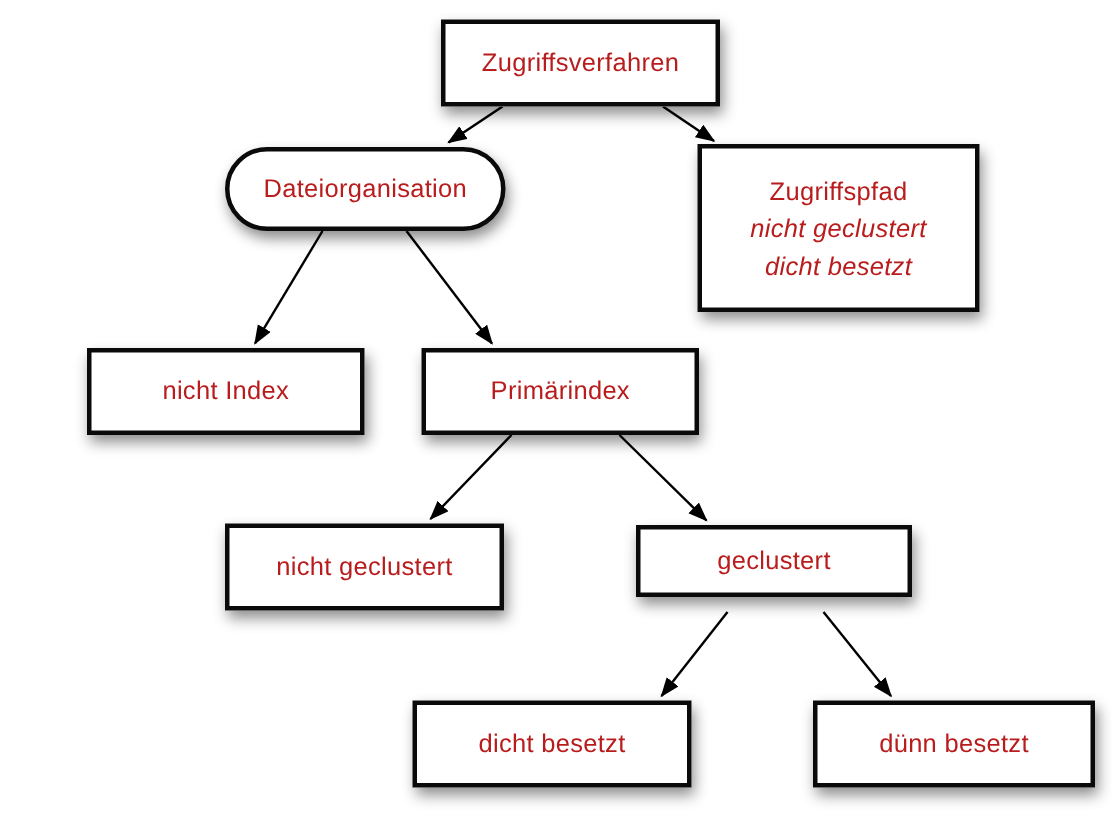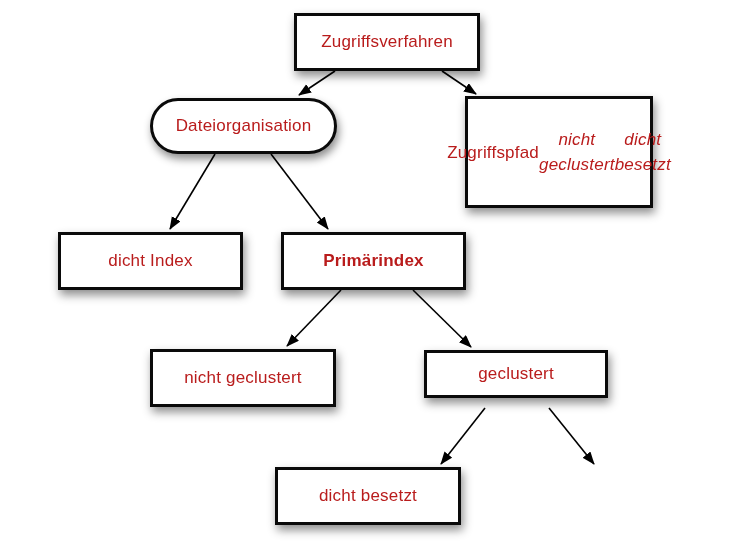--- a/index.html
+++ b/index.html
@@ -41,23 +41,24 @@
     box-shadow: 2px 5px 9px rgba(0,0,0,0.45);
     display: flex;
     align-items: center;
     justify-content: center;
     text-align: center;
     font-size: 17px;
     letter-spacing: 0.2px;
     line-height: 1.2;
   }
   .node.multi {
-    flex-direction: row;
+    flex-direction: column;
     line-height: 25px;
     padding: 2px 4px;
+    text-align: right;
   }
   .node .italic { font-style: italic; }
 </style>
 </head>
 <body>
 
 <div class="stage">
 
   <div class="right-band"></div>
 
@@ -85,33 +86,36 @@
     <span>Dateiorganisation</span>
   </div>
 
   <div class="node multi" style="left:437px; top:96px; width:188px; height:112px;">
     <span>Zugriffspfad</span>
     <span class="italic">nicht geclustert</span>
     <span class="italic">dicht besetzt</span>
   </div>
 
   <div class="node" style="left:30px; top:232px; width:185px; height:58px;">
-    <span>dicht Index</span>
+    <span>nicht Index</span>
   </div>
 
-  <div class="node" style="left:253px; top:232px; width:185px; height:58px;font-weight:bold;">
+  <div class="node" style="left:253px; top:232px; width:185px; height:58px;">
     <span>Primärindex</span>
   </div>
 
   <div class="node" style="left:122px; top:349px; width:186px; height:58px;">
     <span>nicht geclustert</span>
   </div>
 
   <div class="node" style="left:396px; top:350px; width:184px; height:48px;">
     <span>geclustert</span>
   </div>
 
   <div class="node" style="left:247px; top:467px; width:186px; height:58px;">
     <span>dicht besetzt</span>
   </div>
 
+  <div class="node" style="left:514px; top:467px; width:188px; height:58px;">
+    <span>dünn besetzt</span>
+  </div>
 
 </div>
 
 </body></html>

